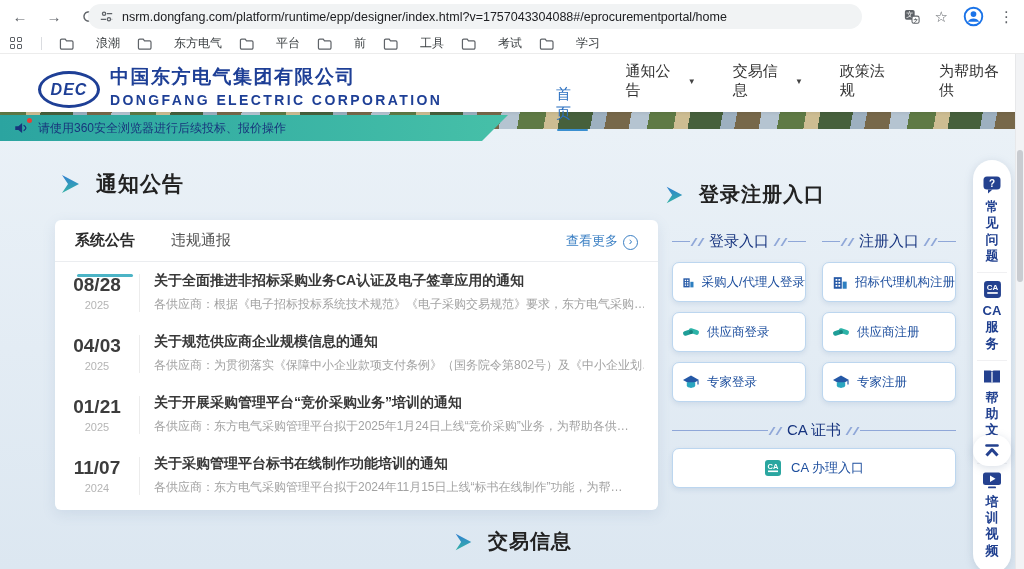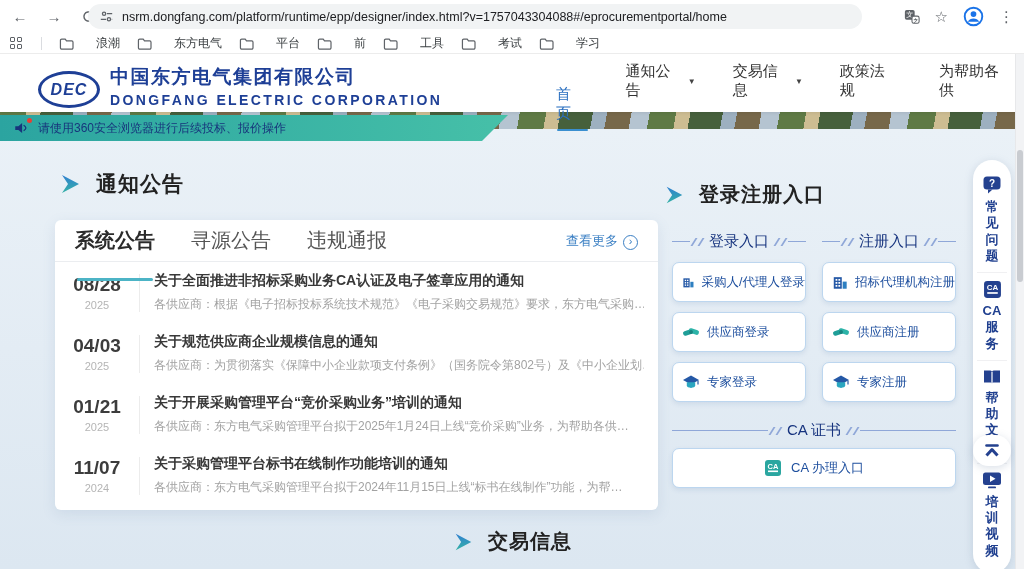--- a/index.html
+++ b/index.html
@@ -45,21 +45,21 @@
 
   
   .content { position:absolute; left:0; top:129px; width:1024px; height:440px; background:linear-gradient(180deg,#eaf1f7,#dce7f1); z-index:2; }
 
   .sec-head { position:absolute; display:flex; align-items:center; gap:14px; }
   .sec-title { font-size:21px; font-weight:700; color:#222; letter-spacing:1px; }
 
   
   .card { position:absolute; left:55px; top:91px; width:603px; height:290px; background:#fff; border-radius:6px; box-shadow:0 4px 14px rgba(100,130,170,.14); }
   .tabs { height:42px; display:flex; align-items:center; padding:0 20px; border-bottom:1px solid #ebedf0; }
-  .tab { position:relative; margin-right:36px; font-size:20px; color:#555; cursor:pointer; padding:28px 0; }
+  .tab { position:relative; margin-right:36px; font-size:15px; color:#555; cursor:pointer; padding:28px 0; }
   .tab.active { color:#2b2b2b; font-weight:700; }
   .tab.active::after { content:""; position:absolute; left:2px; right:2px; bottom:1px; height:3px; background:#4cb4c6; border-radius:2px; }
   .more-link { margin-left:auto; display:flex; align-items:flex-end; gap:5px; color:#3c80c4; font-size:13px; cursor:pointer; }
   .more-circle { width:15px; height:15px; border:1px solid #3c80c4; border-radius:50%; display:grid; place-items:center; font-size:11px; line-height:1; padding-bottom:1px; }
   .nrow { display:flex; align-items:center; height:61px; }
   .dateblock { width:84px; text-align:center; flex:none; }
   .nd { font-size:19px; font-weight:700; color:#3c3c3c; }
   .ny { font-size:11px; color:#b5b5b5; margin-top:3px; }
   .nsep { width:1px; height:38px; background:#ececec; flex:none; }
   .ntext { flex:1; padding:0 14px; overflow:hidden; }
@@ -250,21 +250,20 @@
     <div class="sec-head" style="left:58px; top:41px;">
       <svg width="24" height="24" viewBox="0 0 24 24">
           <path d="M4 3 L21 12 L4 21 L10 12 Z" fill="url(#arrowGrad)"></path>
         </svg>
       <span class="sec-title">通知公告</span>
     </div>
 
     <div class="card">
       <div class="tabs">
         <span class="tab active">系统公告</span>
-        <span class="tab">寻源公告</span>
         <span class="tab">违规通报</span>
         <span class="more-link">
           <span>查看更多</span>
           <span class="more-circle">›</span>
         </span>
       </div>
 
       <div class="nrow">
         <div class="dateblock">
           <div class="nd">08/28</div>

